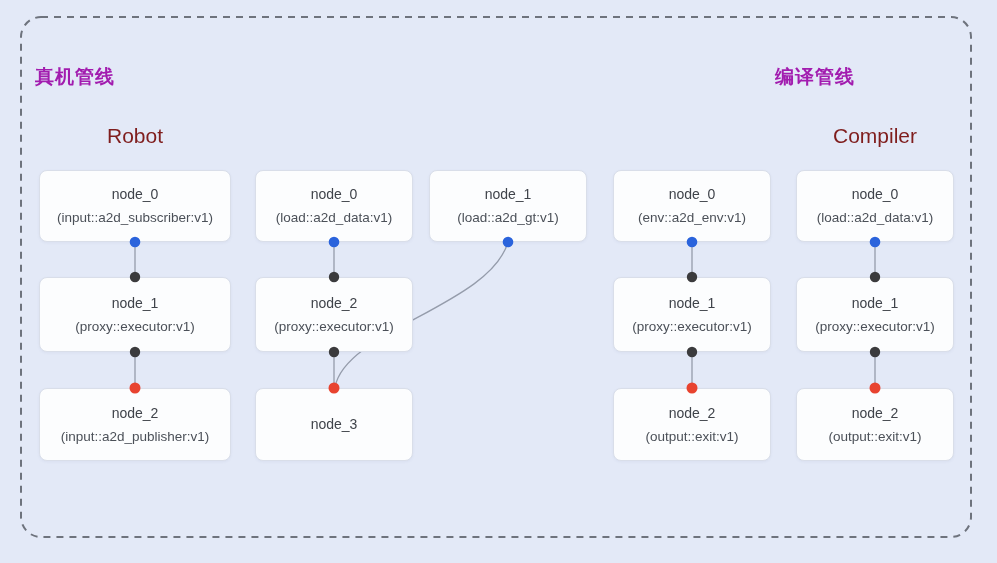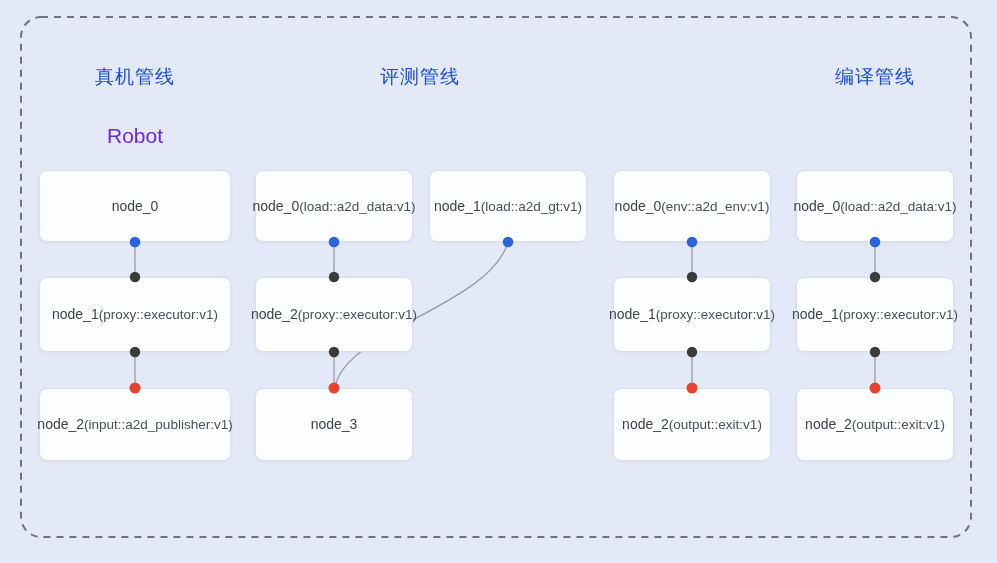--- a/index.html
+++ b/index.html
@@ -24,21 +24,21 @@
   #edges-layer { z-index: 1; }
   #ports-layer { z-index: 3; }
   .node {
     position: absolute;
     z-index: 2;
     background: #fcfdfe;
     border: 1px solid #d9dee9;
     border-radius: 8px;
     box-sizing: border-box;
     display: flex;
-    flex-direction: row;
+    flex-direction: column;
     align-items: center;
     justify-content: center;
     box-shadow: 0 1px 3px rgba(70, 90, 140, 0.06);
   }
   .node .node-name {
     font-size: 14px;
     line-height: 23px;
     color: #3f434a;
     white-space: nowrap;
   }
@@ -46,35 +46,34 @@
     font-size: 13.5px;
     line-height: 23px;
     color: #4b5058;
     white-space: nowrap;
   }
   .title-zh {
     position: absolute;
     z-index: 2;
     top: 64px;
     width: 200px;
-    text-align: center;
     font-size: 19px;
-    font-weight: normal;
-    color: #1d4ed8;
+    font-weight: bold;
+    color: #a21caf;
     letter-spacing: 1px;
   }
   .title-en {
     position: absolute;
     z-index: 2;
     top: 124px;
     width: 200px;
     text-align: center;
     font-size: 21px;
     font-weight: 400;
-    color: #6d28d9;
+    color: #7f1d1d;
   }
 </style>
 </head>
 <body>
 
 <div id="canvas">
 
   <svg class="layer" id="edges-layer" viewBox="0 0 997 563">
     <rect x="21" y="17" width="950" height="520" rx="20" fill="none" stroke-width="2" stroke-dasharray="7 6" stroke="#6e737d"></rect>
     <g fill="none" stroke-width="1.3" stroke="#959cab">
@@ -88,27 +87,28 @@
 
       <path d="M692,242 L692,277"></path>
       <path d="M692,352 L692,388"></path>
 
       <path d="M875,242 L875,277"></path>
       <path d="M875,352 L875,388"></path>
     </g>
   </svg>
 
   <div class="title-zh" style="left:35px">真机管线</div>
-  <div class="title-zh" style="left:320px">评测管线</div>
   <div class="title-zh" style="left:775px">编译管线</div>
 
   <div class="title-en" style="left:35px">Robot</div>
+  <div class="title-en" style="left:775px">Compiler</div>
 
   <div class="node" style="left:39px;top:170px;width:192px;height:72px">
     <span class="node-name">node_0</span>
+    <span class="node-type">(input::a2d_subscriber:v1)</span>
   </div>
   <div class="node" style="left:39px;top:277px;width:192px;height:75px">
     <span class="node-name">node_1</span>
     <span class="node-type">(proxy::executor:v1)</span>
   </div>
   <div class="node" style="left:39px;top:388px;width:192px;height:73px">
     <span class="node-name">node_2</span>
     <span class="node-type">(input::a2d_publisher:v1)</span>
   </div>
 

